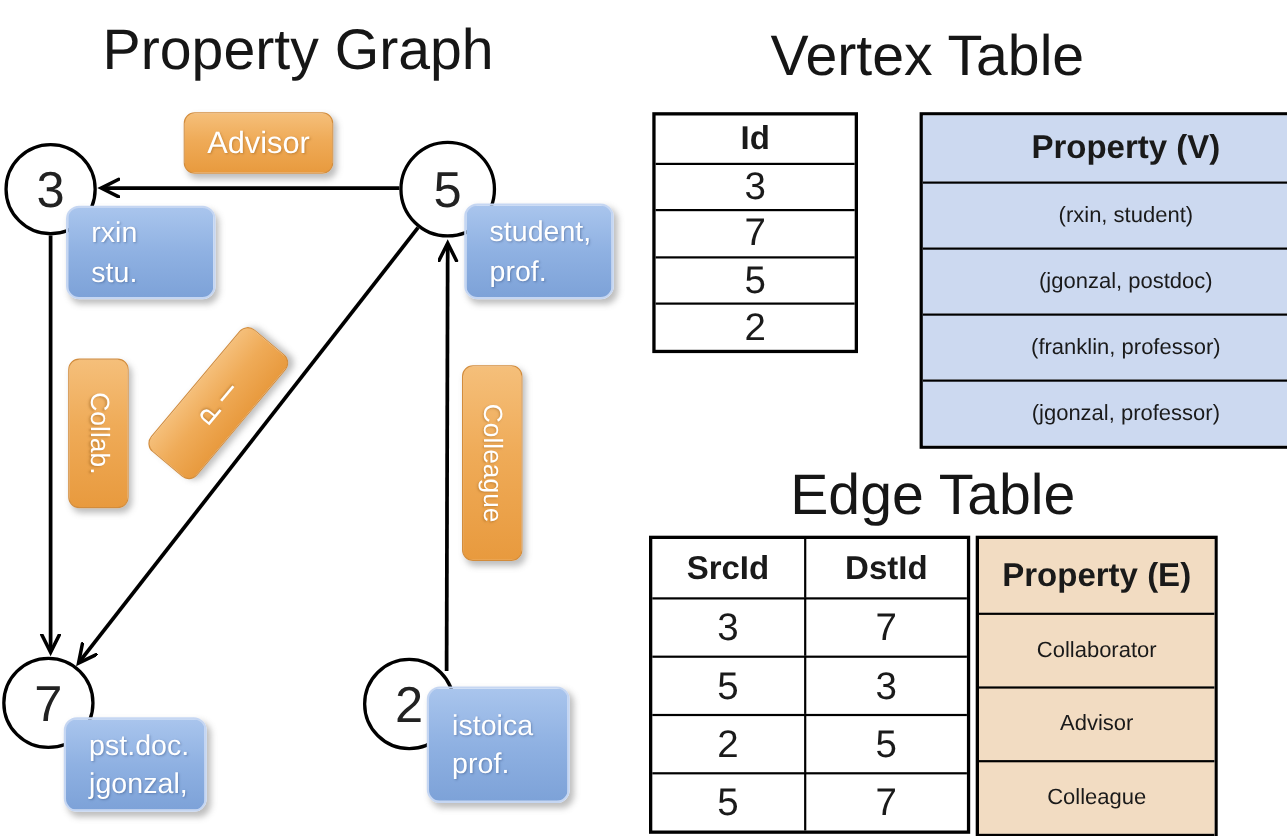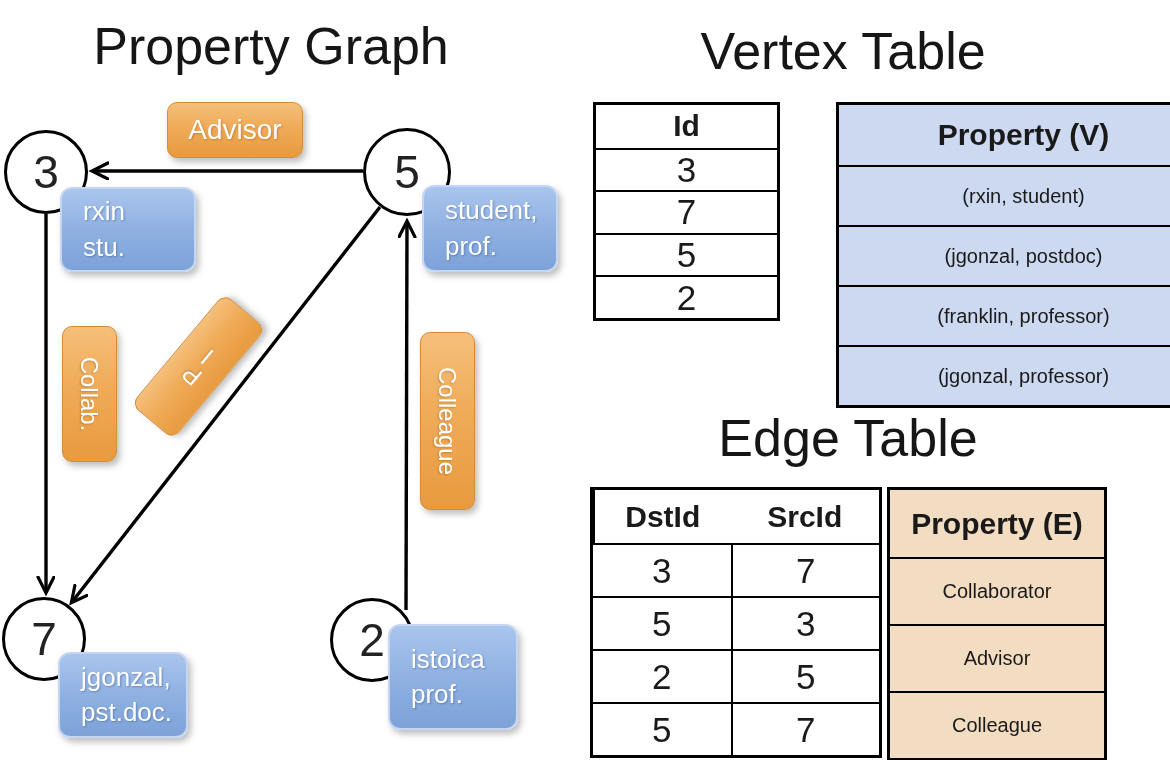--- a/index.html
+++ b/index.html
@@ -88,22 +88,22 @@
 
   <div class="bbox" style="left:60px;top:187px;width:136px;height:85px;">
     <span>rxin</span>
     <span>stu.</span>
   </div>
   <div class="bbox" style="left:422px;top:185px;width:136px;height:87px;">
     <span>student,</span>
     <span>prof.</span>
   </div>
   <div class="bbox" style="left:58px;top:652px;width:130px;height:86px;">
+    <span>pst.doc.</span>
     <span>jgonzal,</span>
-    <span>pst.doc.</span>
   </div>
   <div class="bbox" style="left:388px;top:624px;width:130px;height:106px;">
     <span>istoica</span>
     <span>prof.</span>
   </div>
 
   <div class="title" style="left:558px;top:21px;width:570px;">Vertex Table</div>
 
   <div class="tbl" style="left:593px;top:102px;width:187px;height:219px;">
     <div class="tcell hdr">Id</div>
@@ -114,25 +114,25 @@
   </div>
 
   <div class="tbl" style="left:836px;top:102px;width:375px;height:306px;">
     <div class="tcell hdr bluefill">Property (V)</div>
     <div class="tcell bluefill rowline">(rxin, student)</div>
     <div class="tcell bluefill rowline">(jgonzal, postdoc)</div>
     <div class="tcell bluefill rowline">(franklin, professor)</div>
     <div class="tcell bluefill rowline">(jgonzal, professor)</div>
   </div>
 
-  <div class="title" style="left:563px;top:408px;width:570px;">Edge Table</div>
+  <div class="title" style="left:563px;top:420px;width:570px;">Edge Table</div>
 
   <div class="tbl twocol" style="left:590px;top:487px;width:292px;height:271px;">
+    <div class="tcell hdr">SrcId</div>
     <div class="tcell hdr colline">DstId</div>
-    <div class="tcell hdr">SrcId</div>
     <div class="tcell num rowline">3</div>
     <div class="tcell num rowline colline">7</div>
     <div class="tcell num rowline">5</div>
     <div class="tcell num rowline colline">3</div>
     <div class="tcell num rowline">2</div>
     <div class="tcell num rowline colline">5</div>
     <div class="tcell num rowline">5</div>
     <div class="tcell num rowline colline">7</div>
   </div>
 

